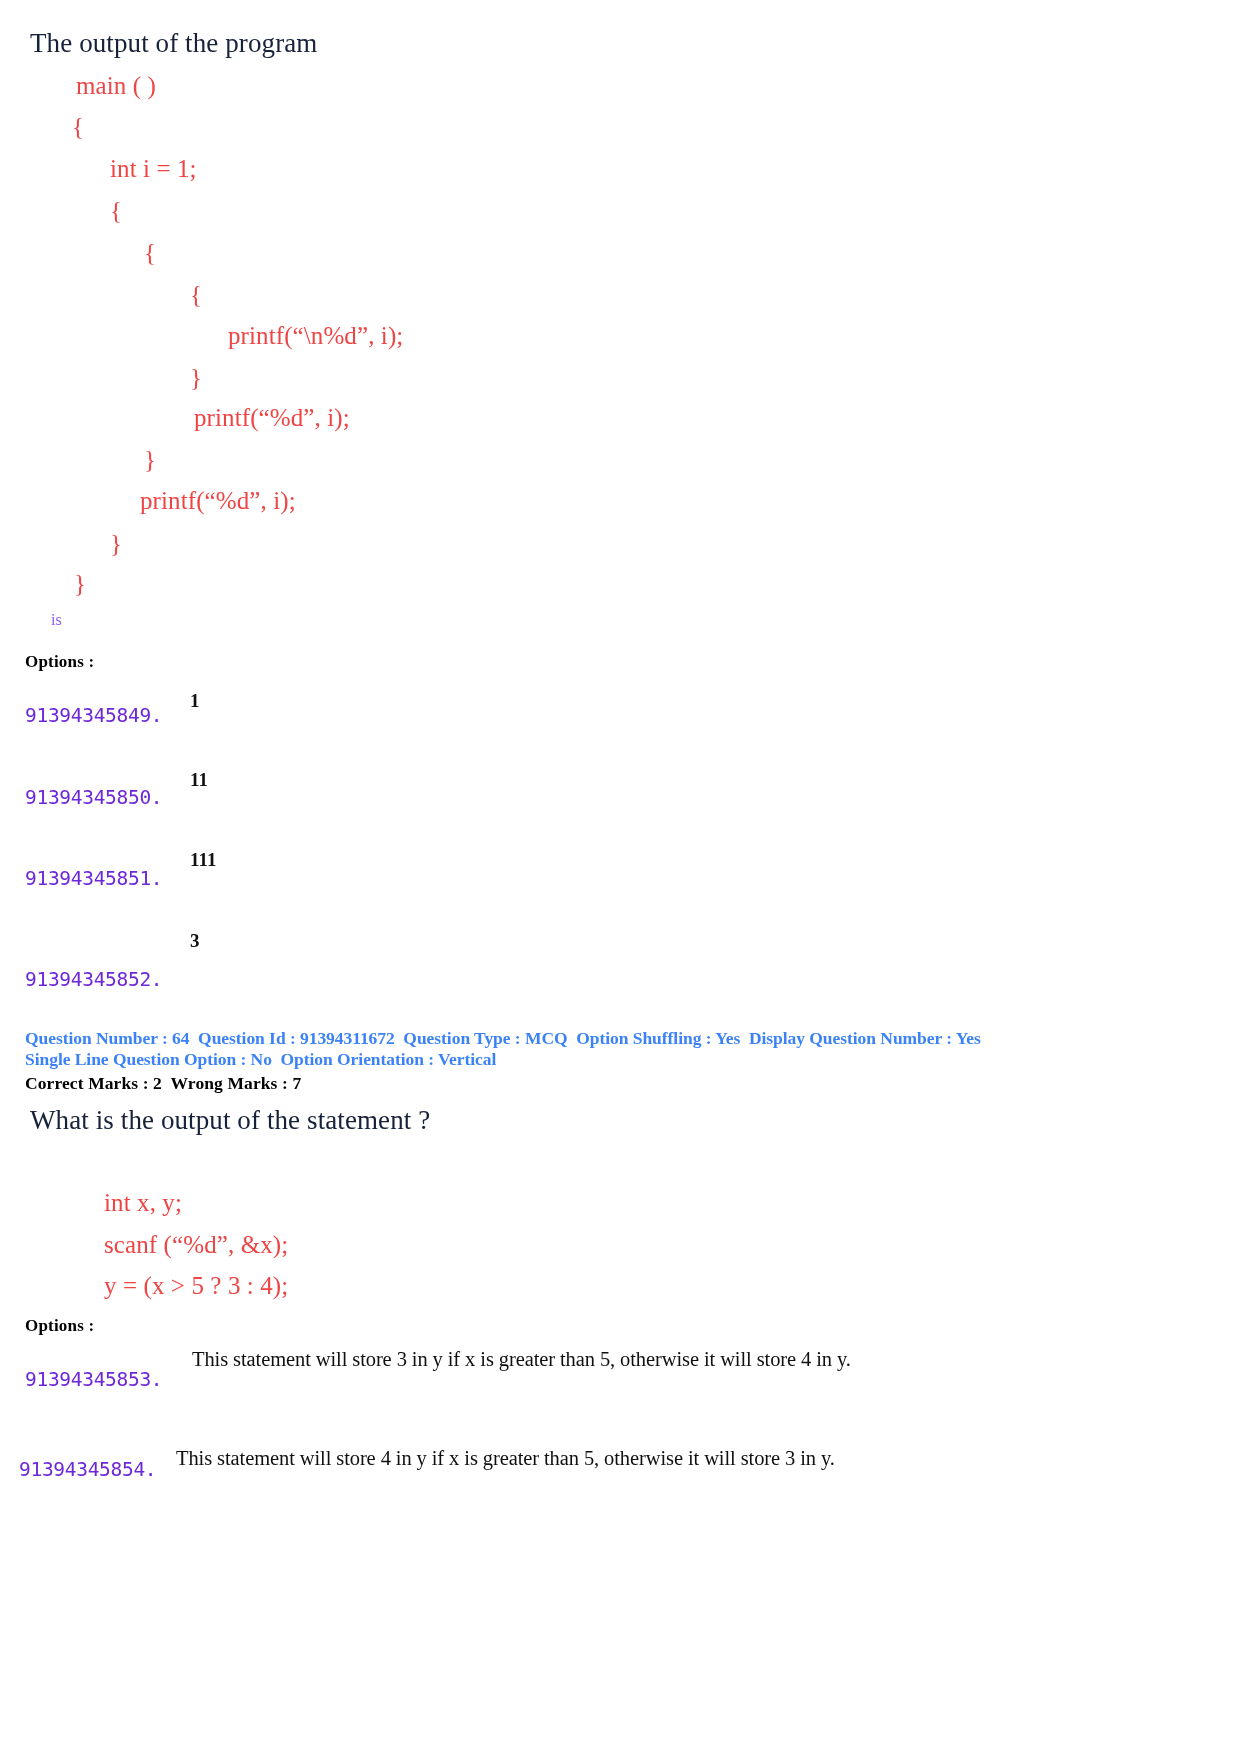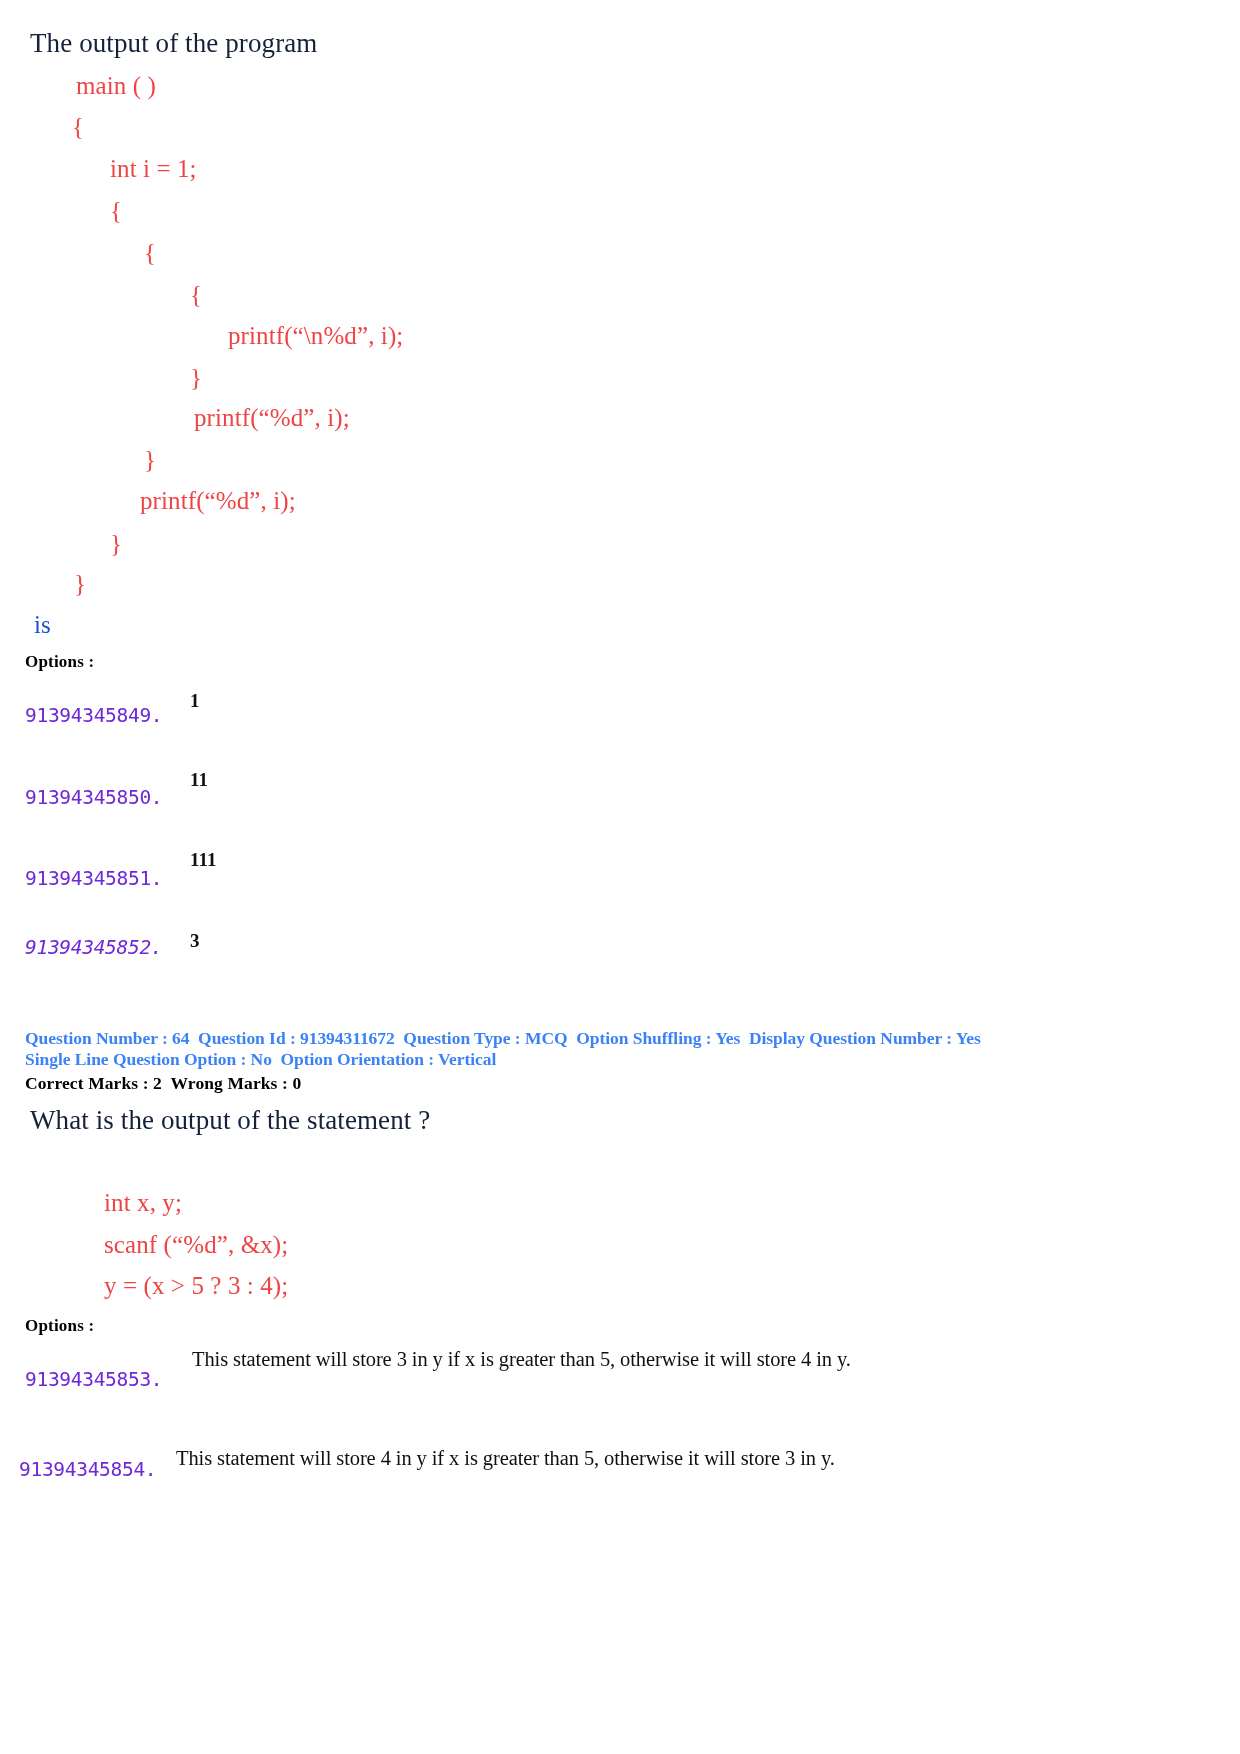--- a/index.html
+++ b/index.html
@@ -31,22 +31,23 @@
     letter-spacing: .1px;
   }
 
   .code-line {
     font-size: 25px;
     color: #ef4444;
     letter-spacing: .1px;
   }
 
   .is-line {
-    font-size: 25px;
-    color: #1d4ed8;
+    font-size: 16px;
+    color: #8b5cf6;
+    margin-left: 17px;
   }
 
   .options-label {
     font-size: 17px;
     font-weight: bold;
     color: #000000;
     letter-spacing: .2px;
   }
 
   .opt-id {
@@ -120,31 +121,31 @@
       <div class="abs opt-id" style="left:25px; top:786px;">91394345850.</div>
       <div class="abs opt-val-num" style="left:190px; top:769px;">11</div>
     </div>
 
     <div>
       <div class="abs opt-id" style="left:25px; top:867px;">91394345851.</div>
       <div class="abs opt-val-num" style="left:190px; top:849px;">111</div>
     </div>
 
     <div>
-      <div class="abs opt-id" style="left:25px; top:936px;font-style:italic;">91394345852.</div>
+      <div class="abs opt-id" style="left:25px; top:968px;">91394345852.</div>
       <div class="abs opt-val-num" style="left:190px; top:930px;">3</div>
     </div>
 
   </div>
 
   <div>
 
     <div class="abs meta-line" style="left:25px; top:1028px;">Question Number : 64  Question Id : 91394311672  Question Type : MCQ  Option Shuffling : Yes  Display Question Number : Yes</div>
     <div class="abs meta-line" style="left:25px; top:1049px;">Single Line Question Option : No  Option Orientation : Vertical</div>
-    <div class="abs marks-line" style="left:25px; top:1073px;">Correct Marks : 2  Wrong Marks : 0</div>
+    <div class="abs marks-line" style="left:25px; top:1073px;">Correct Marks : 2  Wrong Marks : 7</div>
 
     <div class="abs q-stem" style="left:30px; top:1105px;">What is the output of the statement ?</div>
 
     <div class="abs code-line" style="left:104px; top:1189px;">int x, y;</div>
     <div class="abs code-line" style="left:104px; top:1231px;">scanf (“%d”, &amp;x);</div>
     <div class="abs code-line" style="left:104px; top:1272px;">y = (x &gt; 5 ? 3 : 4);</div>
 
     <div class="abs options-label" style="left:25px; top:1316px;">Options :</div>
 
     <div>

